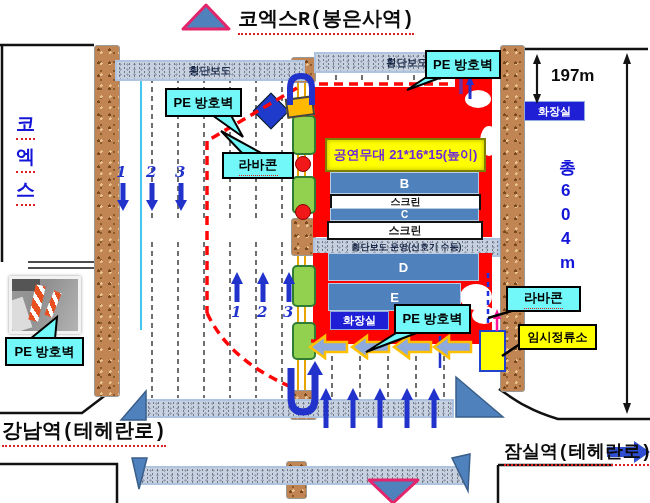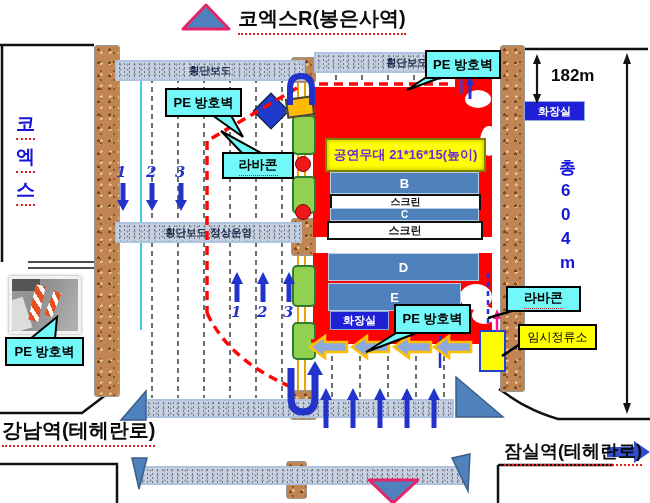--- a/index.html
+++ b/index.html
@@ -25,23 +25,23 @@
     display:flex;align-items:center;justify-content:center;}
   .bluebox{background:#1F1FD6;border:1px solid #8FAADC;color:#fff;font-weight:bold;
     display:flex;align-items:center;justify-content:center;}
   .gold{background:linear-gradient(180deg,#8a6d10,#d8b43c 30%,#c09a20 70%,#6e5200);
     border:2px solid #5a4500;color:#1F3864;font-weight:bold;
     display:flex;align-items:center;justify-content:center;box-shadow:inset 0 0 4px #fff3;}
   .ystage{background:#FFFF00;border:2px solid #808000;color:#6d28d9;font-weight:bold;
     display:flex;align-items:center;justify-content:center;box-shadow:inset 0 0 5px #b5b500;}
   .callout{background:#72F8F8;border:2px solid #000;color:#000;font-weight:bold;font-size:13px;
     display:flex;align-items:center;justify-content:center;white-space:nowrap;}
-  .ybox{background:#FFFF00;border:2px solid #000;color:#000;font-weight:normal;
+  .ybox{background:#FFFF00;border:2px solid #000;color:#000;font-weight:bold;
     display:flex;align-items:center;justify-content:center;}
-  .redline{border-bottom:2px dotted #E02020;display:inline-block;padding-bottom:1px;}
+  .redline{border-bottom:2px dotted #E02020;display:inline-block;padding-bottom:1px;font-family:Liberation Mono, monospace;}
   .station{font-weight:bold;color:#0b0b0b;white-space:nowrap;}
   .bluechar{color:#1515D9;font-weight:bold;text-align:center;}
   .num{color:#2233CC;font-weight:bold;font-style:italic;font-size:15px;font-family:"DejaVu Serif",serif;}
   .green{background:#92D050;border:2px solid #2E7D32;border-radius:5px;}
   .reddot{background:#F01818;border:1px solid #8B0000;border-radius:50%;}
 </style>
 </head>
 <body>
 
 <div class="canvas">
@@ -98,22 +98,22 @@
   <div class="abs brown" style="left:291px;top:218px;width:23px;height:36px;"></div>
   <div class="abs brown" style="left:290px;top:390px;width:25px;height:28px;"></div>
   <div class="abs brown" style="left:286px;top:461px;width:19px;height:36px;"></div>
 
   <div class="abs band" style="left:115px;top:60px;width:186px;height:17px;">
     <span>횡단보도</span>
   </div>
   <div class="abs band" style="left:314px;top:52px;width:182px;height:17px;">
     <span>횡단보도</span>
   </div>
-  <div class="abs band" style="left:115px;top:222px;width:183px;height:17px;">
-    <span>횡단보도 정상운영</span>
+  <div class="abs band" style="left:313px;top:238px;width:183px;height:15px;font-size:9px;">
+    <span>횡단보도 운영(신호기 수동)</span>
   </div>
   <div class="abs band" style="left:144px;top:399px;width:306px;height:15px;"></div>
   <div class="abs band" style="left:138px;top:466px;width:324px;height:15px;"></div>
 
   <div class="abs red" style="left:313px;top:87px;width:179px;height:150px;"></div>
   <div class="abs red" style="left:455px;top:66px;width:37px;height:24px;"></div>
   <div class="abs red" style="left:313px;top:253px;width:179px;height:91px;"></div>
   <div class="abs cloud" style="left:465px;top:90px;width:26px;height:18px;"></div>
   <div class="abs cloud" style="left:480px;top:126px;width:18px;height:30px;"></div>
   <div class="abs cloud" style="left:460px;top:284px;width:32px;height:26px;"></div>
@@ -293,21 +293,21 @@
     <span class="redline">강남역(테헤란로)</span>
   </div>
   <div class="abs station" style="left:504px;top:439px;font-size:18px;">
     <span class="redline">잠실역(테헤란로)</span>
   </div>
 
   <div class="abs bluechar" style="left:16px;top:111px;font-size:19px;"><span class="redline">코</span></div>
   <div class="abs bluechar" style="left:16px;top:144px;font-size:19px;"><span class="redline">엑</span></div>
   <div class="abs bluechar" style="left:16px;top:177px;font-size:19px;"><span class="redline">스</span></div>
 
-  <div class="abs station" style="left:551px;top:66px;font-size:17px;">182m</div>
+  <div class="abs station" style="left:551px;top:66px;font-size:17px;">197m</div>
   <div class="abs bluechar" style="left:559px;top:156px;font-size:17px;">총</div>
   <div class="abs bluechar" style="left:561px;top:181px;font-size:17px;">6</div>
   <div class="abs bluechar" style="left:561px;top:205px;font-size:17px;">0</div>
   <div class="abs bluechar" style="left:561px;top:229px;font-size:17px;">4</div>
   <div class="abs bluechar" style="left:560px;top:253px;font-size:17px;">m</div>
 
   <div class="abs num" style="left:116px;top:163px;">1</div>
   <div class="abs num" style="left:146px;top:163px;">2</div>
   <div class="abs num" style="left:175px;top:163px;">3</div>
   <div class="abs num" style="left:231px;top:303px;">1</div>

